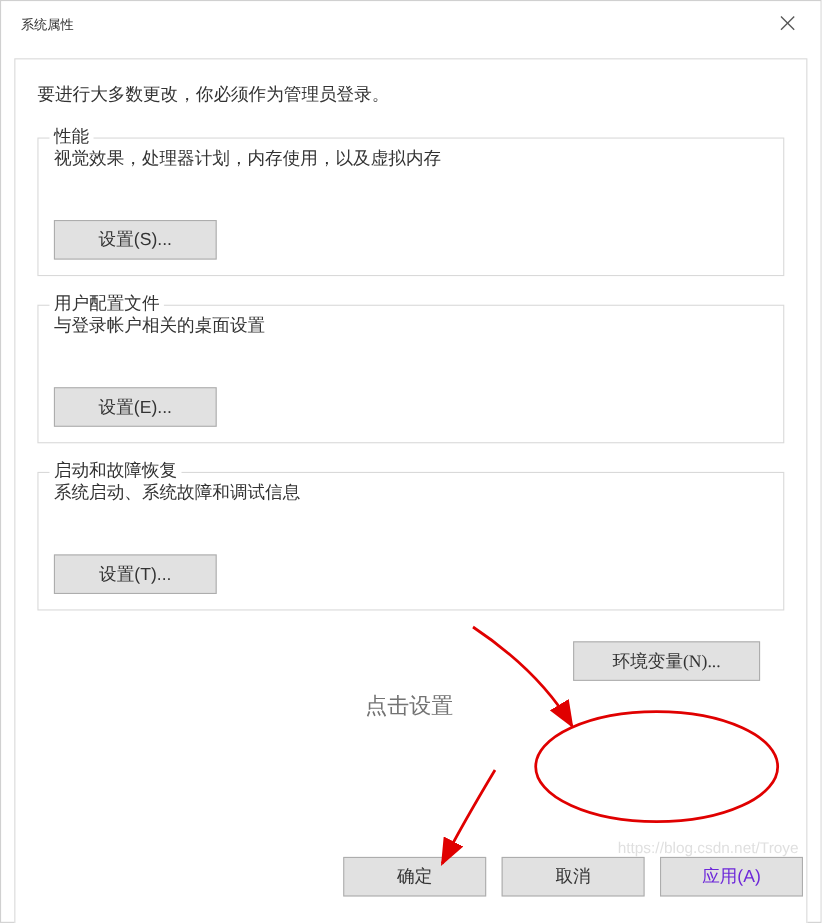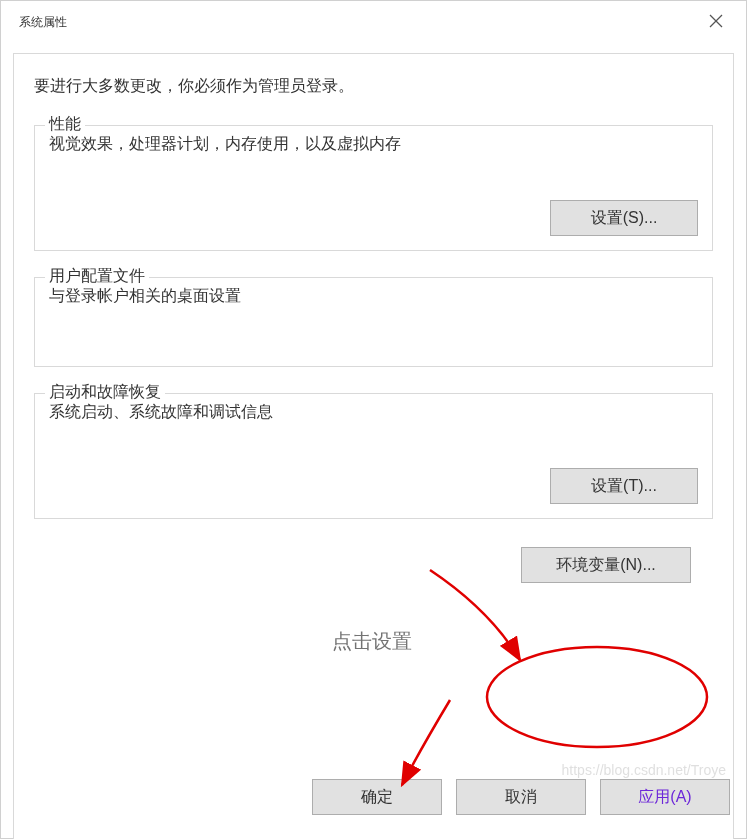--- a/index.html
+++ b/index.html
@@ -107,40 +107,40 @@
       font-size: 16px;
       color: #333;
     }
     .group-desc {
       font-size: 16px;
       color: #333;
       margin-bottom: 45px;
     }
     .group-btn-row {
       display: flex;
-      justify-content: flex-end;
     }
     .win-btn {
       min-width: 148px;
       height: 36px;
       border: 1px solid #adadad;
       background: #e1e1e1;
       font-size: 16px;
       color: #333;
       cursor: pointer;
       font-family: inherit;
     }
     .env-btn-row {
       display: flex;
       justify-content: flex-end;
       margin-top: 28px;
       padding-right: 22px;
     }
     .env-btn {
       min-width: 170px;
+      font-family: Liberation Serif, serif;
     }
     .footer-btns {
       position: absolute;
       bottom: 23px;
       right: 16px;
       display: flex;
       gap: 14px;
     }
     .footer-btns .win-btn {
       min-width: 130px;
@@ -197,20 +197,23 @@
         <div class="group-title">性能</div>
         <div class="group-desc">视觉效果，处理器计划，内存使用，以及虚拟内存</div>
         <div class="group-btn-row">
           <button class="win-btn">设置(S)...</button>
         </div>
       </div>
 
       <div class="group-box">
         <div class="group-title">用户配置文件</div>
         <div class="group-desc">与登录帐户相关的桌面设置</div>
+        <div class="group-btn-row">
+          <button class="win-btn">设置(E)...</button>
+        </div>
       </div>
 
       <div class="group-box">
         <div class="group-title">启动和故障恢复</div>
         <div class="group-desc">系统启动、系统故障和调试信息</div>
         <div class="group-btn-row">
           <button class="win-btn">设置(T)...</button>
         </div>
       </div>
 

